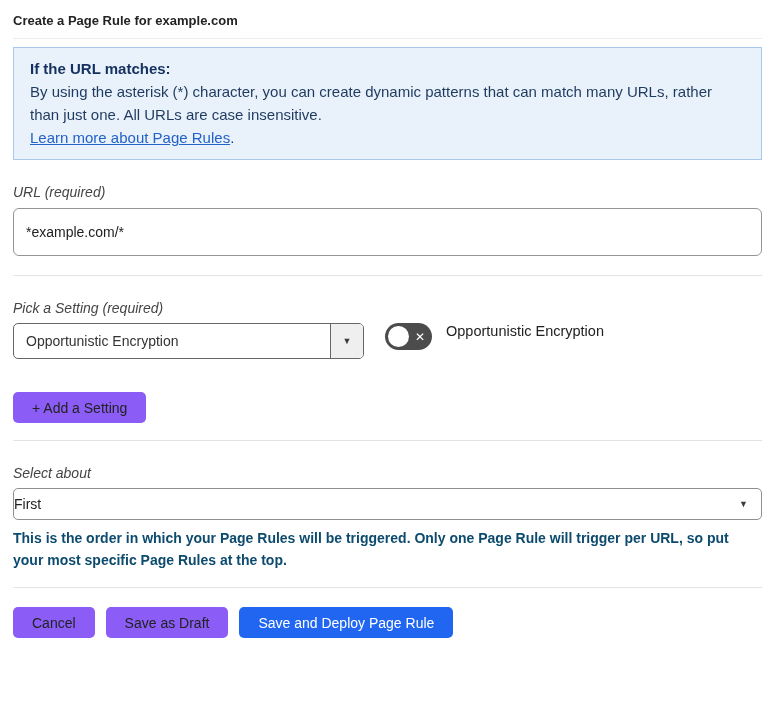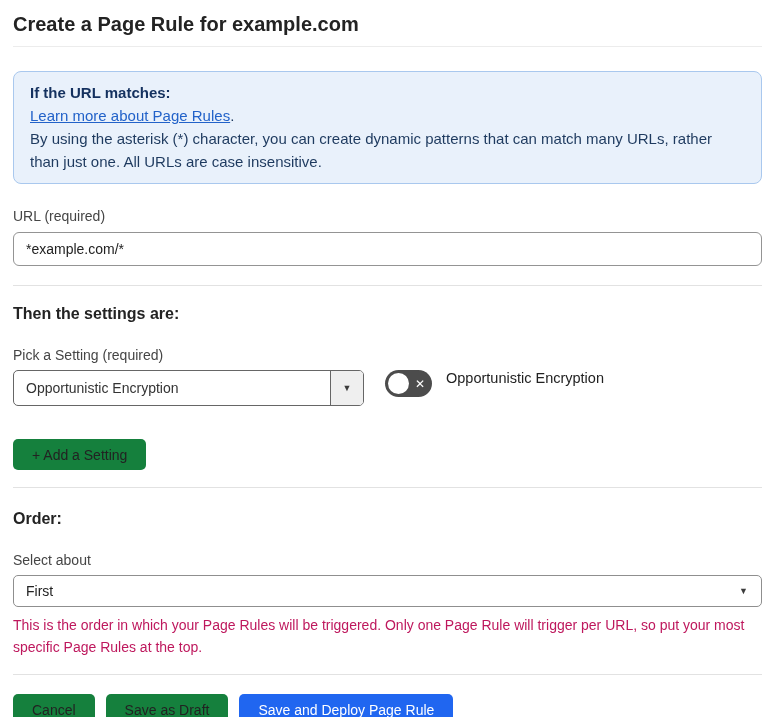--- a/index.html
+++ b/index.html
@@ -6,60 +6,61 @@
   html, body { background: #ffffff; }
   body {
     width: 775px;
     font-family: "Liberation Sans", "DejaVu Sans", sans-serif;
     color: #242424;
   }
   .container { padding: 0 13px; }
 
   
   .page-title {
-    font-size: 20px;
+    font-size: 13px;
     font-weight: bold;
     color: #232323;
     padding: 13px 0 10px;
     border-bottom: 1px solid #ececec;
   }
 
   
   .info-box {
-    margin-top: 24px;
+    margin-top: 8px;
     background: #e9f1fb;
     border: 1px solid #a9c8ee;
-    border-radius: 8px;
+    border-radius: 0;
     padding: 9px 16px 10px;
     font-size: 15px;
     line-height: 23px;
     color: #1e3a5f;
   }
   .info-heading { font-weight: bold; color: #14315f; }
   .info-link { color: #2262c9; text-decoration: underline; cursor: pointer; }
   .info-link-suffix { color: #1e3a5f; }
 
   
   .field-label {
     margin-top: 24px;
     font-size: 14px;
     color: #454545;
+    font-style: italic;
   }
   .helper-text {
     margin-top: 7px;
     font-size: 13.5px;
     color: #4a4a4a;
   }
 
   
   .url-input {
     display: block;
     width: 100%;
     margin-top: 8px;
-    height: 34px;
+    height: 48px;
     border: 1px solid #949494;
     border-radius: 6px;
     padding: 0 12px;
     font-size: 14px;
     font-family: inherit;
     color: #222222;
     background: #ffffff;
     outline: none;
   }
 
@@ -137,73 +138,73 @@
     align-items: center;
     justify-content: center;
     height: 31px;
     padding: 0 19px;
     border: none;
     border-radius: 5px;
     font-size: 14px;
     font-family: inherit;
     cursor: pointer;
   }
-  .btn-gray { background: #15803d; color: #222222; }
+  .btn-gray { background: #8b5cf6; color: #222222; }
   .add-setting-btn { margin-top: 33px; }
 
   
   .order-select {
     position: relative;
     display: flex;
     align-items: center;
     margin-top: 7px;
     height: 32px;
     border: 1px solid #8f8f8f;
     border-radius: 5px;
     background: #ffffff;
-    padding-left: 12px;
+    padding-left: 0;
     font-size: 14px;
     color: #222222;
     cursor: pointer;
   }
   .order-select .arrow-glyph {
     position: absolute;
     right: 13px; top: 50%;
     transform: translateY(-50%);
   }
   .order-help {
     margin-top: 7px;
     font-size: 14px;
     line-height: 22px;
-    color: #be185d;
+    color: #0c4a6e;
+    font-weight: bold;
   }
 
   .footer-divider { margin-top: 16px; }
   .actions { display: flex; gap: 11px; margin-top: 19px; }
   .btn-primary { color: #ffffff; }
 </style>
 </head>
 <body>
 
 <div class="container">
 
   <h1 class="page-title">Create a Page Rule for example.com</h1>
 
   <div class="info-box">
     <div class="info-heading">If the URL matches:</div>
+    <div><span>By using the asterisk (*) character, you can create dynamic patterns that can match many URLs, rather than just one. All URLs are case insensitive.</span></div>
     <div><a class="info-link">Learn more about Page Rules</a><span class="info-link-suffix">.</span></div>
-    <div><span>By using the asterisk (*) character, you can create dynamic patterns that can match many URLs, rather than just one. All URLs are case insensitive.</span></div>
   </div>
 
   <div class="field-label">URL (required)</div>
   <input class="url-input" type="text" value="*example.com/*" style="">
 
   <hr class="divider">
 
-  <div class="section-heading">Then the settings are:</div>
 
   <div class="field-label">Pick a Setting (required)</div>
 
   <div class="setting-row">
     <div class="setting-select">
       <div class="setting-select-value">Opportunistic Encryption</div>
       <div class="setting-select-arrowbox">
         <span class="arrow-glyph">▼</span>
       </div>
     </div>
@@ -211,21 +212,20 @@
       <span class="toggle-knob"></span>
       <span class="toggle-x">✕</span>
     </div>
     <div class="toggle-label">Opportunistic Encryption</div>
   </div>
 
   <button class="btn btn-gray add-setting-btn">+ Add a Setting</button>
 
   <hr class="divider" style="margin-top:17px;">
 
-  <div class="section-heading" style="margin-top:22px;">Order:</div>
 
   <div class="field-label">Select about</div>
 
   <div class="order-select">
     <span>First</span>
     <span class="arrow-glyph">▼</span>
   </div>
 
   <div class="order-help">This is the order in which your Page Rules will be triggered. Only one Page Rule will trigger per URL, so put your most specific Page Rules at the top.</div>
 

